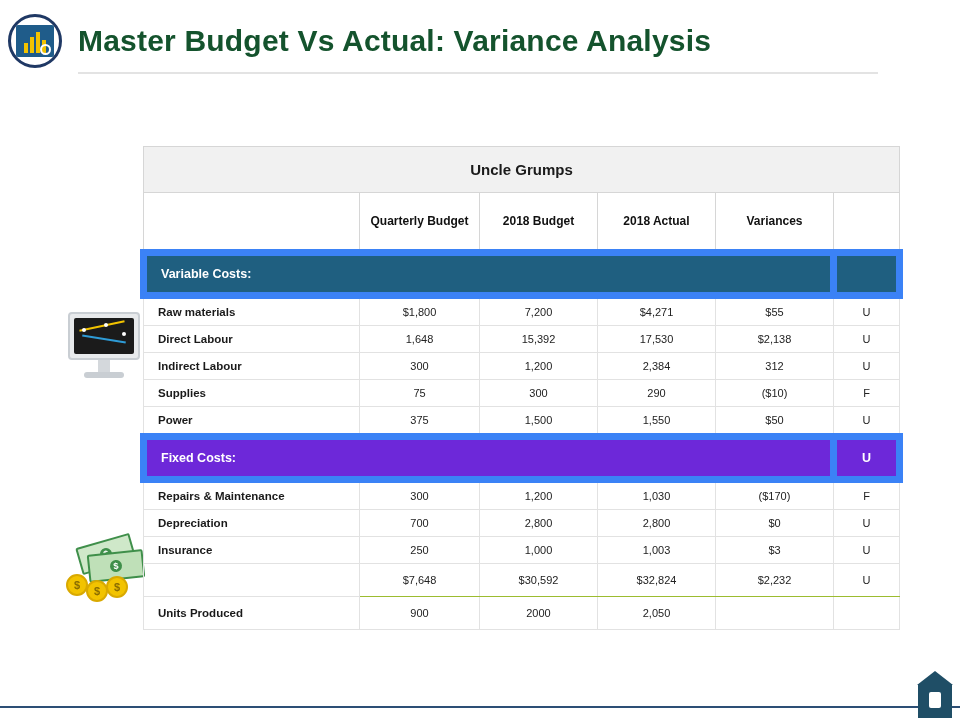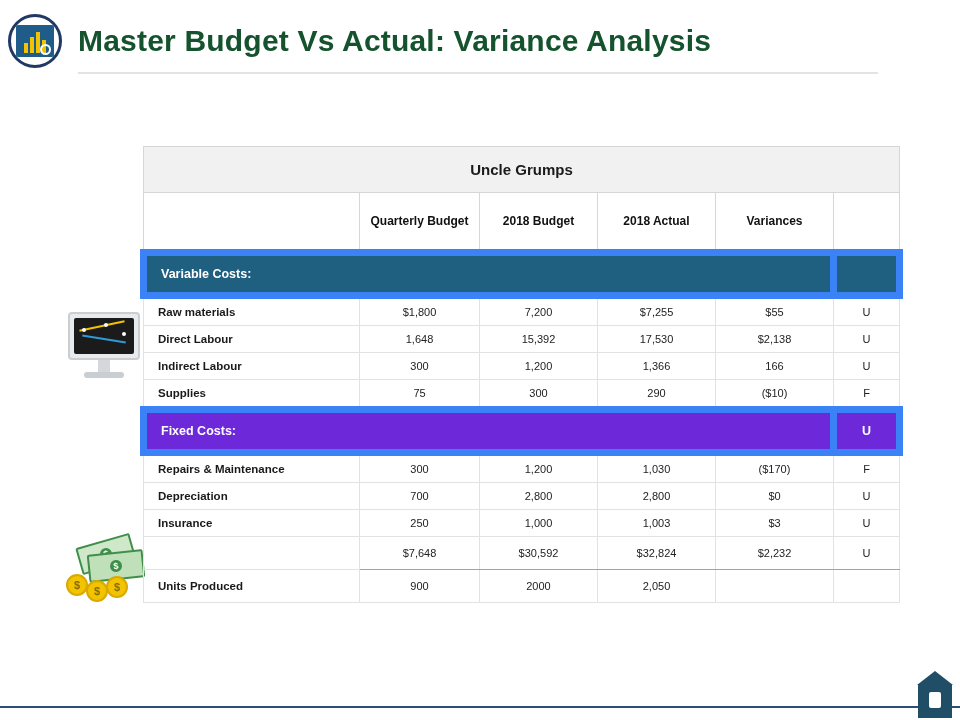--- a/index.html
+++ b/index.html
@@ -390,47 +390,55 @@
 
       <tr class="section-row section-variable">
         <td colspan="5">Variable Costs:</td>
         <td class="flagcell"></td>
       </tr>
 
       <tr class="data-row">
         <td class="label">Raw materials</td>
         <td class="num">$1,800</td>
         <td class="num">7,200</td>
-        <td class="num">$7,255</td>
+        <td class="num">$4,271</td>
         <td class="num">$55</td>
         <td class="flag">U</td>
       </tr>
       <tr class="data-row">
         <td class="label">Direct Labour</td>
         <td class="num">1,648</td>
         <td class="num">15,392</td>
         <td class="num">17,530</td>
         <td class="num">$2,138</td>
         <td class="flag">U</td>
       </tr>
       <tr class="data-row">
         <td class="label">Indirect Labour</td>
         <td class="num">300</td>
         <td class="num">1,200</td>
-        <td class="num">1,366</td>
-        <td class="num">166</td>
+        <td class="num">2,384</td>
+        <td class="num">312</td>
         <td class="flag">U</td>
       </tr>
       <tr class="data-row">
         <td class="label">Supplies</td>
         <td class="num">75</td>
         <td class="num">300</td>
         <td class="num">290</td>
         <td class="num">($10)</td>
         <td class="flag">F</td>
+      </tr>
+      <tr class="data-row">
+        <td class="label">Power</td>
+        <td class="num">375</td>
+        <td class="num">1,500</td>
+        <td class="num">1,550</td>
+        <td class="num">$50</td>
+        <td class="flag">U</td>
       </tr>
 
       <tr class="section-row section-fixed">
         <td colspan="5">Fixed Costs:</td>
         <td class="flagcell">U</td>
       </tr>
 
       <tr class="data-row">
         <td class="label">Repairs &amp; Maintenance</td>
         <td class="num">300</td>

